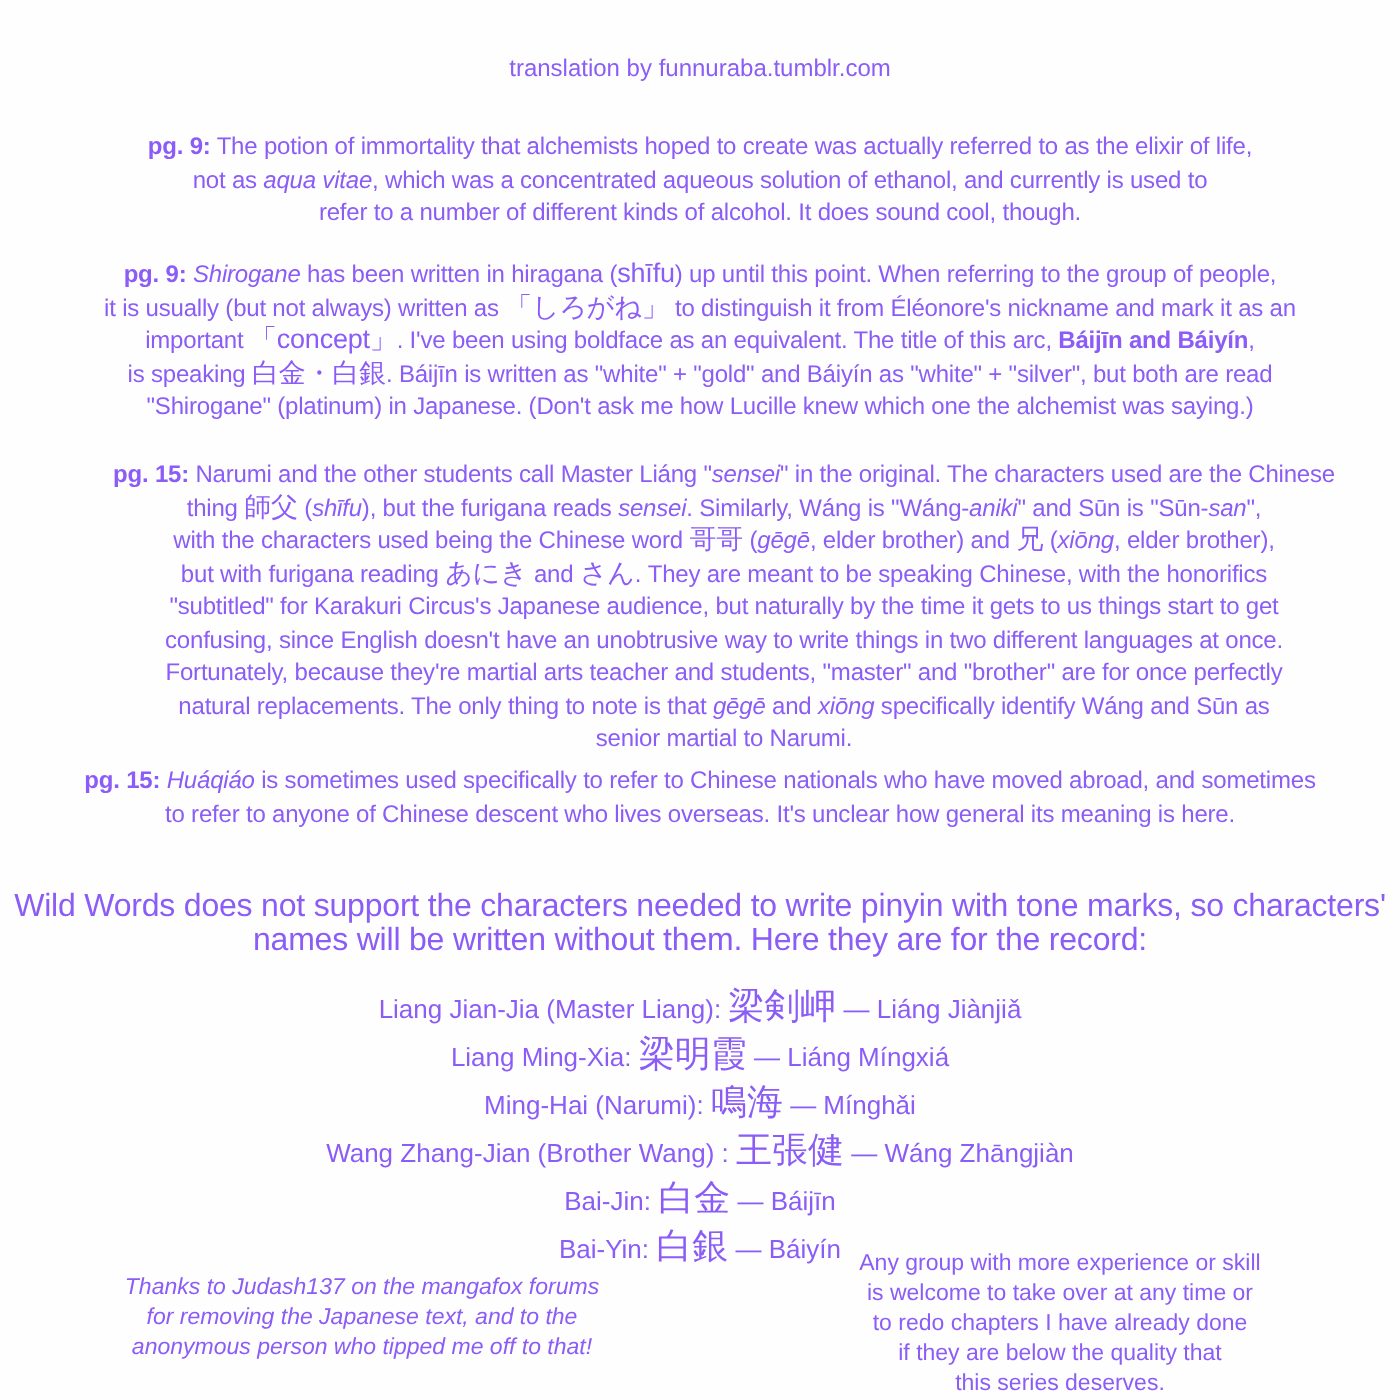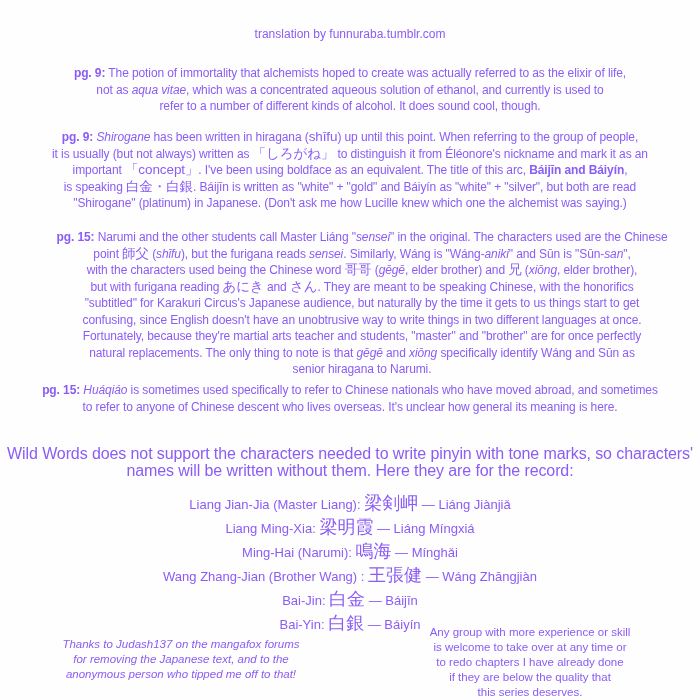--- a/index.html
+++ b/index.html
@@ -48,28 +48,28 @@
   <div class="block para p2">
       <div class="tline"><span class="s-b">pg. 9:</span><span> </span><span class="s-i">Shirogane</span><span> has been written in hiragana (</span><span class="s-j">shīfu</span><span>) up until this point. When referring to the group of people,</span></div>
       <div class="tline"><span>it is usually (but not always) written as </span><span class="s-j">「しろがね」</span><span> to distinguish it from Éléonore's nickname and mark it as an</span></div>
       <div class="tline"><span>important </span><span class="s-j">「concept」</span><span>. I've been using boldface as an equivalent. The title of this arc, </span><span class="s-b">Báijīn and Báiyín</span><span>,</span></div>
       <div class="tline"><span>is speaking </span><span class="s-j">白金・白銀</span><span>. Báijīn is written as "white" + "gold" and Báiyín as "white" + "silver", but both are read</span></div>
       <div class="tline"><span>"Shirogane" (platinum) in Japanese. (Don't ask me how Lucille knew which one the alchemist was saying.)</span></div>
     </div>
 
   <div class="block para p3">
       <div class="tline"><span class="s-b">pg. 15:</span><span> Narumi and the other students call Master Liáng "</span><span class="s-i">sensei</span><span>" in the original. The characters used are the Chinese</span></div>
-      <div class="tline"><span>point </span><span class="s-j">師父</span><span> (</span><span class="s-i">shīfu</span><span>), but the furigana reads </span><span class="s-i">sensei</span><span>. Similarly, Wáng is "Wáng-</span><span class="s-i">aniki</span><span>" and Sūn is "Sūn-</span><span class="s-i">san</span><span>",</span></div>
+      <div class="tline"><span>thing </span><span class="s-j">師父</span><span> (</span><span class="s-i">shīfu</span><span>), but the furigana reads </span><span class="s-i">sensei</span><span>. Similarly, Wáng is "Wáng-</span><span class="s-i">aniki</span><span>" and Sūn is "Sūn-</span><span class="s-i">san</span><span>",</span></div>
       <div class="tline"><span>with the characters used being the Chinese word </span><span class="s-j">哥哥</span><span> (</span><span class="s-i">gēgē</span><span>, elder brother) and </span><span class="s-j">兄</span><span> (</span><span class="s-i">xiōng</span><span>, elder brother),</span></div>
       <div class="tline"><span>but with furigana reading </span><span class="s-j">あにき</span><span> and </span><span class="s-j">さん</span><span>. They are meant to be speaking Chinese, with the honorifics</span></div>
       <div class="tline"><span>"subtitled" for Karakuri Circus's Japanese audience, but naturally by the time it gets to us things start to get</span></div>
       <div class="tline"><span>confusing, since English doesn't have an unobtrusive way to write things in two different languages at once.</span></div>
       <div class="tline"><span>Fortunately, because they're martial arts teacher and students, "master" and "brother" are for once perfectly</span></div>
       <div class="tline"><span>natural replacements. The only thing to note is that </span><span class="s-i">gēgē</span><span> and </span><span class="s-i">xiōng</span><span> specifically identify Wáng and Sūn as</span></div>
-      <div class="tline"><span>senior hiragana to Narumi.</span></div>
+      <div class="tline"><span>senior martial to Narumi.</span></div>
     </div>
 
   <div class="block para p4">
       <div class="tline"><span class="s-b">pg. 15:</span><span> </span><span class="s-i">Huáqiáo</span><span> is sometimes used specifically to refer to Chinese nationals who have moved abroad, and sometimes</span></div>
       <div class="tline"><span>to refer to anyone of Chinese descent who lives overseas. It's unclear how general its meaning is here.</span></div>
     </div>
 
   <div class="block wild">
       <div class="tline"><span>Wild Words does not support the characters needed to write pinyin with tone marks, so characters'</span></div>
       <div class="tline"><span>names will be written without them. Here they are for the record:</span></div>

